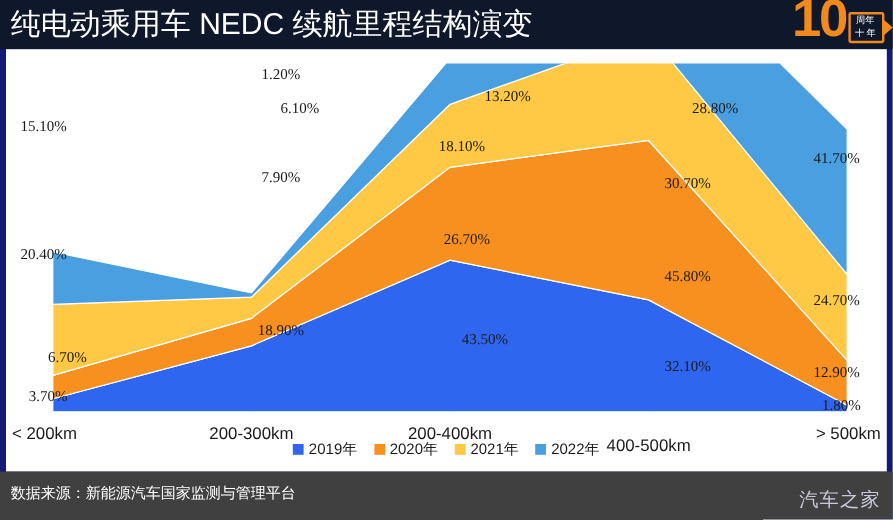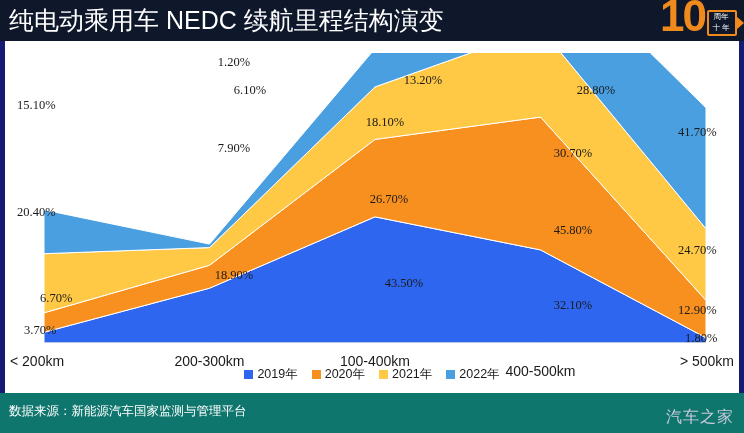--- a/index.html
+++ b/index.html
@@ -141,21 +141,21 @@
     font-size: 12.5px;
     color: #1a1a1a;
     white-space: nowrap;
   }
 
   
   #footer {
     position: absolute;
     left: 0; top: 393px;
     width: 744px; height: 40px;
-    background: #0f766e;
+    background: #404040;
   }
   #source {
     position: absolute;
     left: 9px; top: 10px;
     font-size: 12.5px;
     color: #ffffff;
     white-space: nowrap;
   }
   #watermark {
     position: absolute;
@@ -213,21 +213,21 @@
           <div class="dlabel" style="top: 182px; left: 568px; transform: translateX(-50%);">45.80%</div>
           <div class="dlabel" style="top: 257px; left: 568px; transform: translateX(-50%);">32.10%</div>
           <div class="dlabel" style="top: 84px; left: 673px;">41.70%</div>
           <div class="dlabel" style="top: 202px; left: 673px;">24.70%</div>
           <div class="dlabel" style="top: 262px; left: 673px;">12.90%</div>
           <div class="dlabel" style="top: 290px; left: 680px;">1.80%</div>
         </div>
       <div id="xaxis-layer">
           <div class="xtick-label" style="top: 312px; left: 5px;">&lt; 200km</div>
           <div class="xtick-label" style="top: 312px; left: 204.5px; transform: translateX(-50%);">200-300km</div>
-          <div class="xtick-label" style="top: 312px; left: 370px; transform: translateX(-50%);">100-400km</div>
+          <div class="xtick-label" style="top: 312px; left: 370px; transform: translateX(-50%);">200-400km</div>
           <div class="xtick-label" style="top: 322px; left: 535.5px; transform: translateX(-50%);">400-500km</div>
           <div class="xtick-label" style="top: 312px; left: auto; right: 5px;">&gt; 500km</div>
         </div>
       <div id="legend">
           <div class="legend-item">
             <span class="legend-swatch" style="background: rgb(47, 102, 240);"></span>
             <span class="legend-text">2019年</span>
           </div>
           <div class="legend-item">
             <span class="legend-swatch" style="background: rgb(247, 144, 30);"></span>

